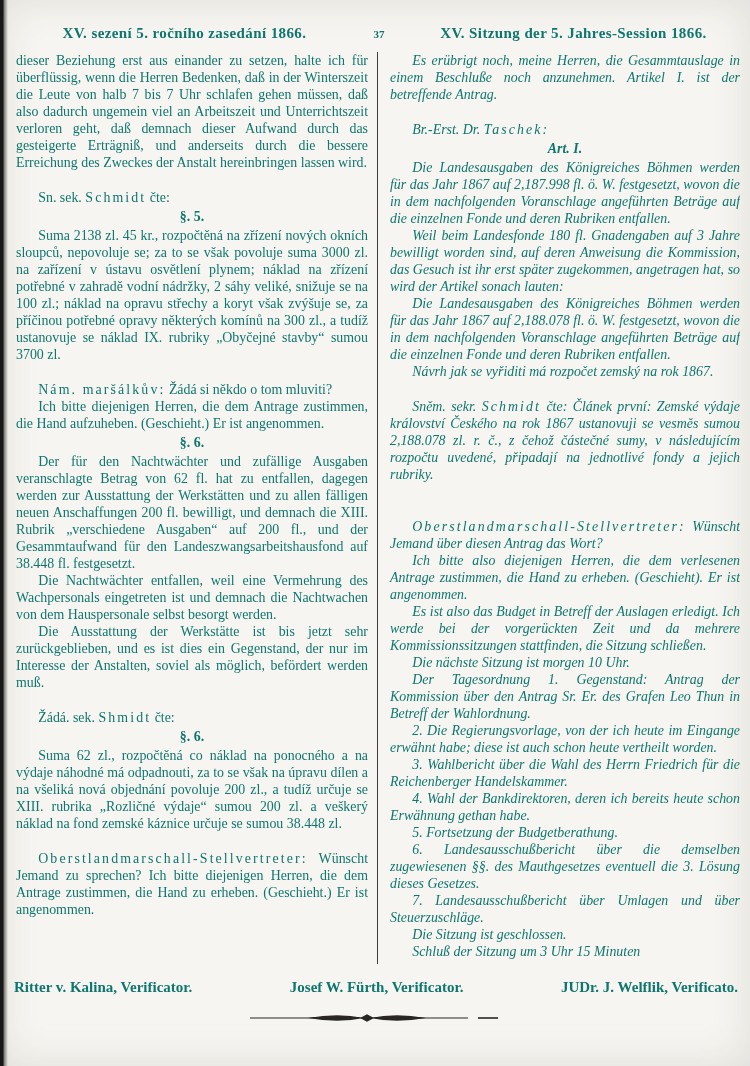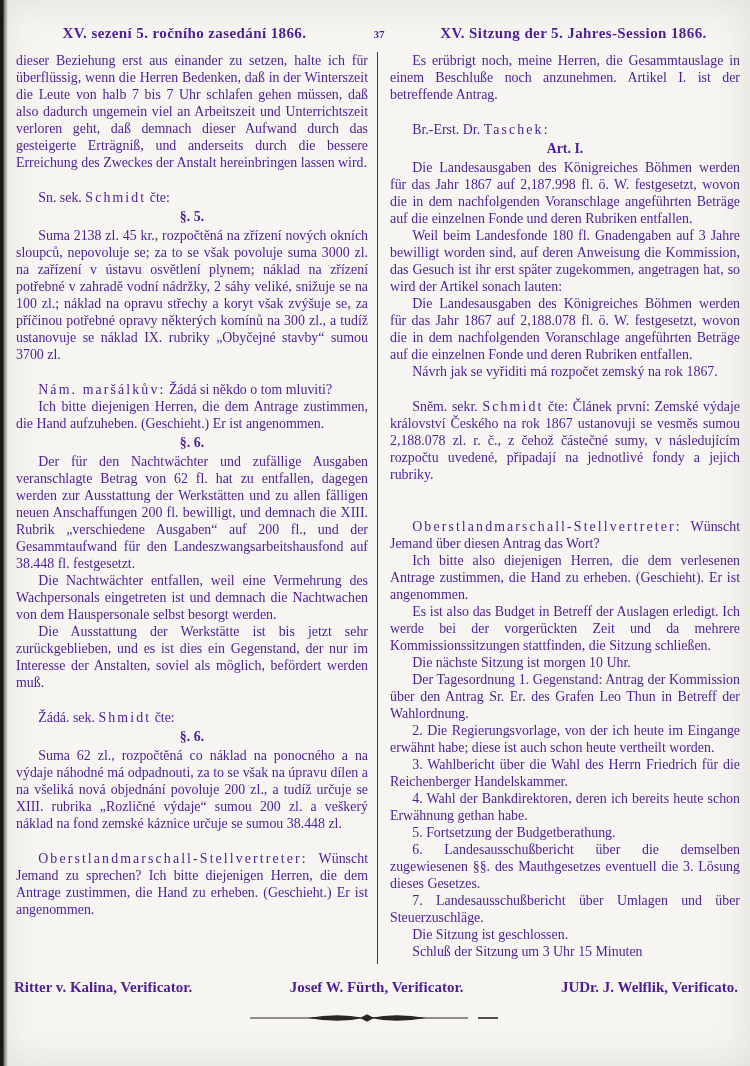--- a/index.html
+++ b/index.html
@@ -1,31 +1,31 @@
 <!DOCTYPE html>
 <html><head>
 <meta charset="utf-8">
 <style>
   html,body{margin:0;padding:0;background:#c9c7c2;}
   .page{
     width:750px;height:1066px;position:relative;box-sizing:border-box;
-    background:#f6f5f1;color:#4c1d95;overflow:hidden;
+    background:#f6f5f1;color:#0f766e;overflow:hidden;
     font-family:"Liberation Serif","DejaVu Serif",serif;
     box-shadow:inset 0 0 40px rgba(60,55,45,.12);
   }
   .scan-edge{position:absolute;left:0;top:0;width:8px;height:1066px;
     background:linear-gradient(to right,#181818 0px,#181818 3px,#777 4px,#b5b2ac 6px,rgba(0,0,0,0) 8px);}
   .header{display:flex;align-items:baseline;padding:25px 14px 4px 22px;font-weight:bold;font-size:15px;white-space:nowrap;}
   .h-left{flex:1;text-align:center;letter-spacing:.4px;}
   .h-page{width:64px;text-align:center;font-size:11px;}
   .h-right{flex:1;text-align:center;letter-spacing:.4px;}
   .columns{display:flex;margin:6px 10px 0 16px;height:912px;overflow:hidden;}
   .col{width:50%;box-sizing:border-box;font-size:13.9px;line-height:17px;text-align:justify;}
   .col.left{padding-right:9px;border-right:1.5px solid #413c36;}
-  .col.right{padding-left:12px;}
+  .col.right{padding-left:12px;font-style:italic;}
   p{margin:0;}
   p.indent{text-indent:1.6em;}
   p.heading{text-align:center;text-indent:0;font-weight:bold;margin:2px 0;}
   p.speaker{text-indent:1.6em;margin-top:18px;}
   .sp{letter-spacing:2.1px;}
   .gap{height:17px;}
   .footer{display:flex;justify-content:space-between;align-items:baseline;
     padding:15px 12px 0 14px;font-weight:bold;font-size:15px;white-space:nowrap;}
   .ornament{display:flex;justify-content:center;margin-top:15px;}
 </style>

